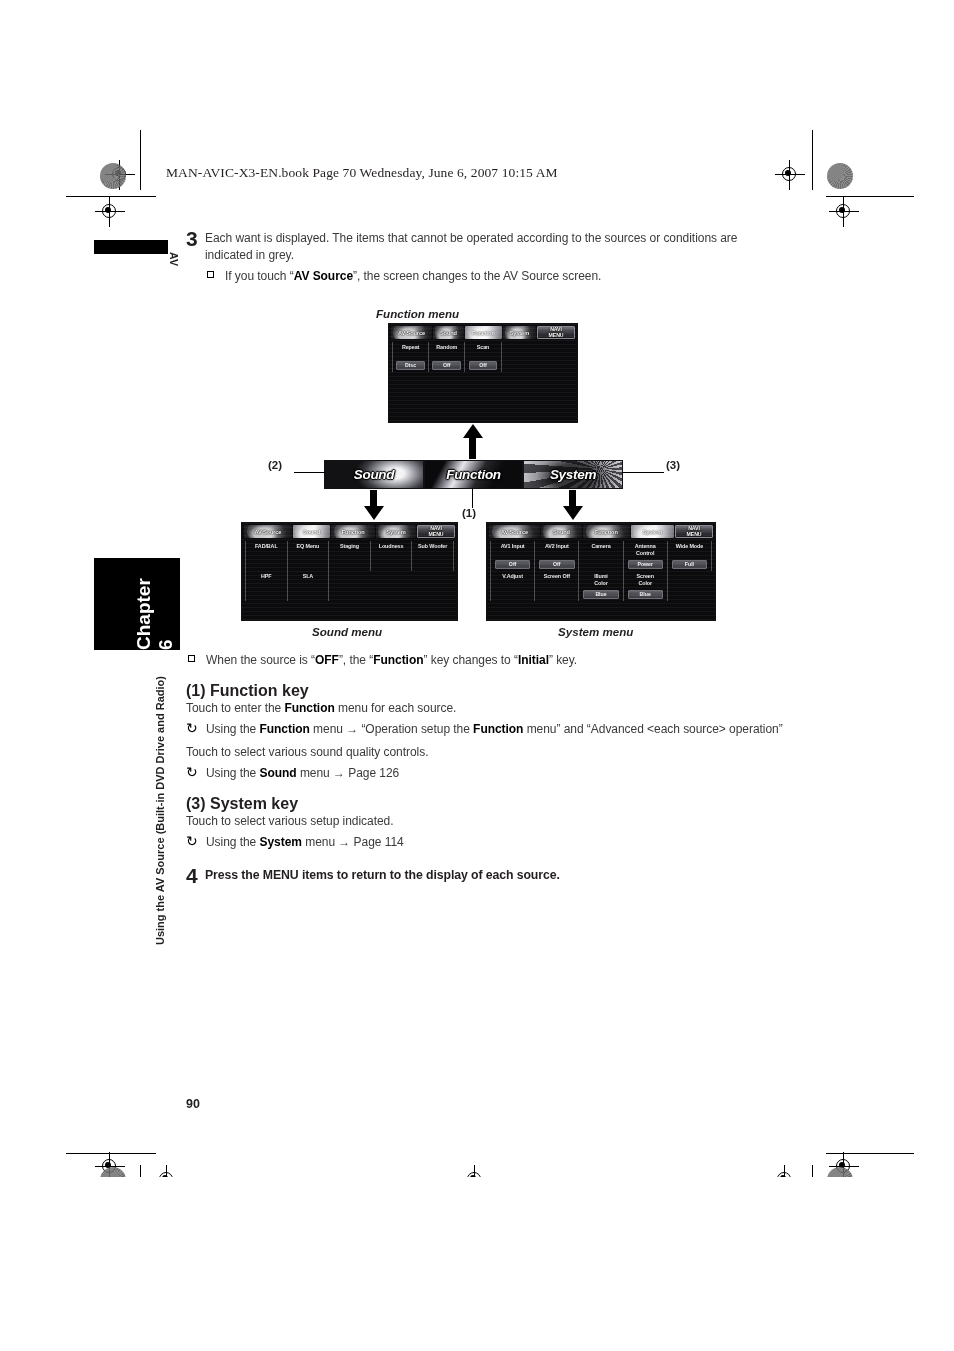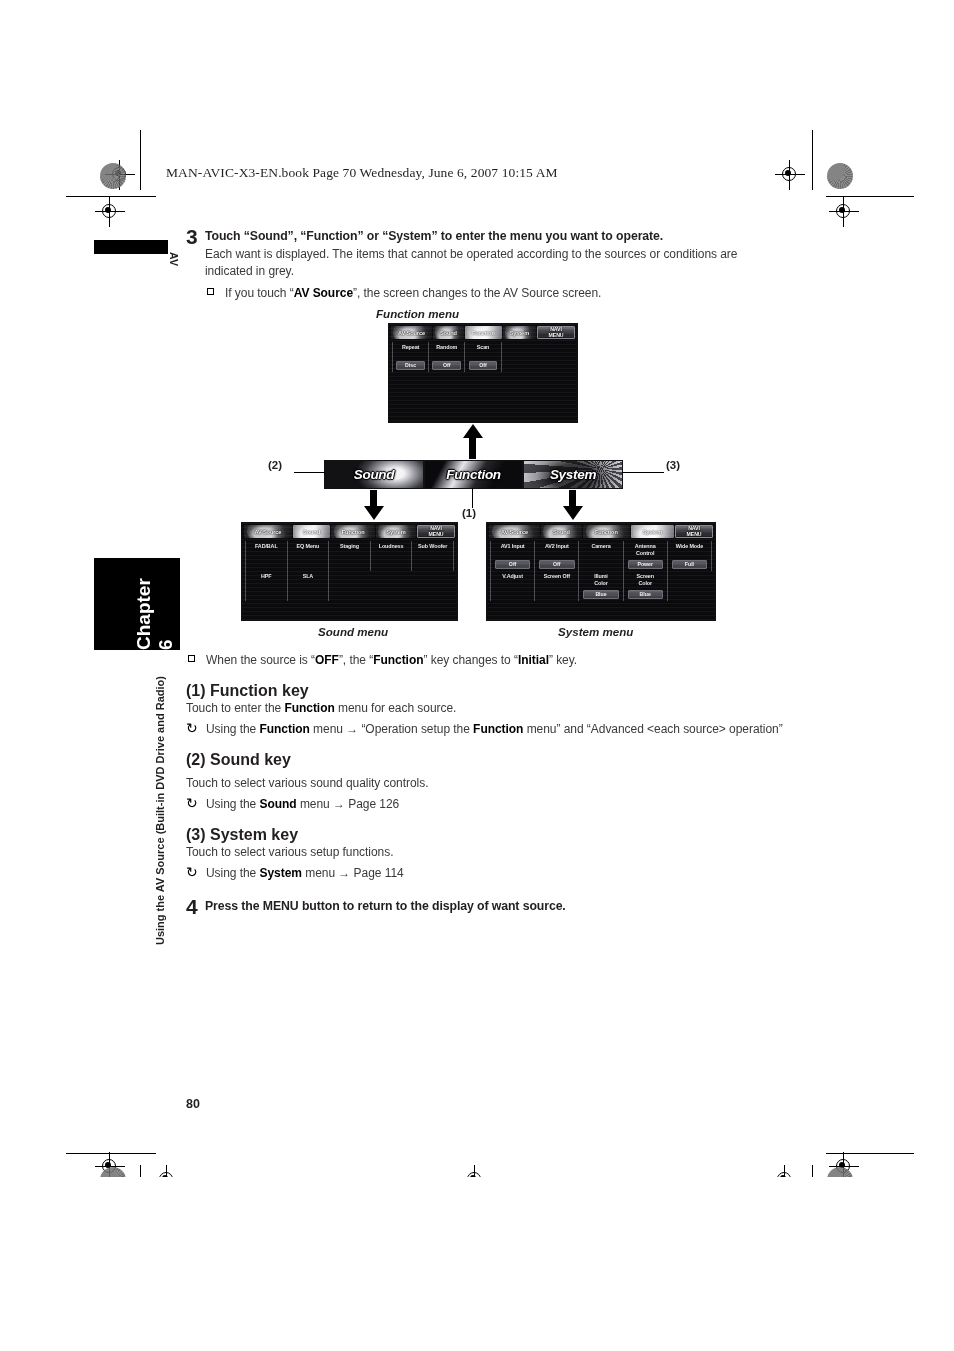--- a/index.html
+++ b/index.html
@@ -429,21 +429,20 @@
   <div class="spine-av">AV</div>
   <div class="chapter-box">
     <span>Chapter 6</span>
   </div>
   <div class="spine-running">Using the AV Source (Built-in DVD Drive and Radio)</div>
 
   <div class="content">
     <div class="step">
       <div class="step-num">3</div>
       <div class="step-body">
-        <div class="step-title">Touch “Sound”, “Function” or “System” to enter the menu you want to operate.</div>
         <div class="para">Each want is displayed. The items that cannot be operated according to the sources or conditions are indicated in grey.</div>
         <div class="note">
           <span class="bullet-sq"></span><span>If you touch “</span><b>AV Source</b><span>”, the screen changes to the AV Source screen.</span>
         </div>
       </div>
     </div>
   </div>
 
   <div class="diagram">
 
@@ -569,21 +568,21 @@
           </div>
         <div class="cell">
             <div class="cl">SLA</div>
           </div>
         <div class="cell blank"></div>
         <div class="cell blank"></div>
         <div class="cell blank"></div>
       </div>
       <div class="scanlines"></div>
     </div>
-    <div class="dlabel" style="left:132px; top:323px;">Sound menu</div>
+    <div class="dlabel" style="left:126px; top:323px;">Sound menu</div>
 
     <div class="screen" style="left:300px; top:220px; width:230px; height:99px;">
       <div class="tabbar">
         <div class="tab">
             <div class="swoosh"></div>
             <span class="tl">AV Source</span>
           </div>
         <div class="tab">
             <div class="swoosh"></div>
             <span class="tl">Sound</span>
@@ -653,34 +652,33 @@
     </div>
 
     <div class="subhead">(1) Function key</div>
     <div class="para" style="margin-top:0;">
       <span>Touch to enter the </span><b>Function</b><span> menu for each source.</span>
     </div>
     <div class="note">
       <span class="bullet-ref">↻</span><span>Using the </span><b>Function</b><span> menu → “Operation setup the </span><b>Function</b><span> menu” and “Advanced &lt;each source&gt; operation”</span>
     </div>
 
-    <div class="subhead">(2) Sound key</div>
     <div class="para" style="margin-top:6px;">Touch to select various sound quality controls.</div>
     <div class="note">
       <span class="bullet-ref">↻</span><span>Using the </span><b>Sound</b><span> menu → Page 126</span>
     </div>
 
     <div class="subhead">(3) System key</div>
-    <div class="para" style="margin-top:0;">Touch to select various setup functions.</div>
+    <div class="para" style="margin-top:0;">Touch to select various setup indicated.</div>
     <div class="note">
       <span class="bullet-ref">↻</span><span>Using the </span><b>System</b><span> menu → Page 114</span>
     </div>
 
     <div class="step" style="margin-top:16px;">
       <div class="step-num">4</div>
       <div class="step-body">
-        <div class="step-title">Press the MENU button to return to the display of want source.</div>
+        <div class="step-title">Press the MENU items to return to the display of each source.</div>
       </div>
     </div>
   </div>
 
-  <div class="pagenum">80</div>
+  <div class="pagenum">90</div>
 </div>
 
 </body></html>

